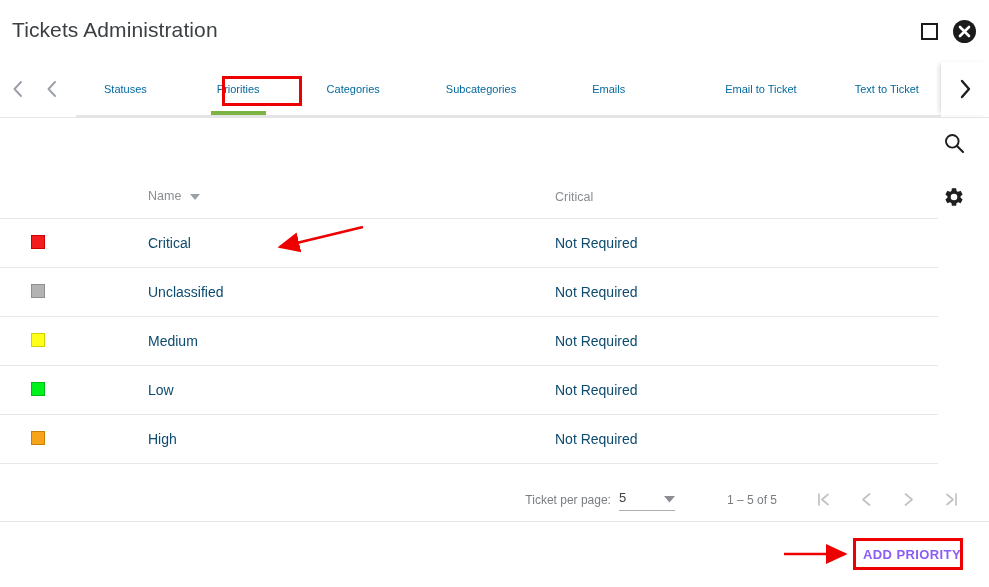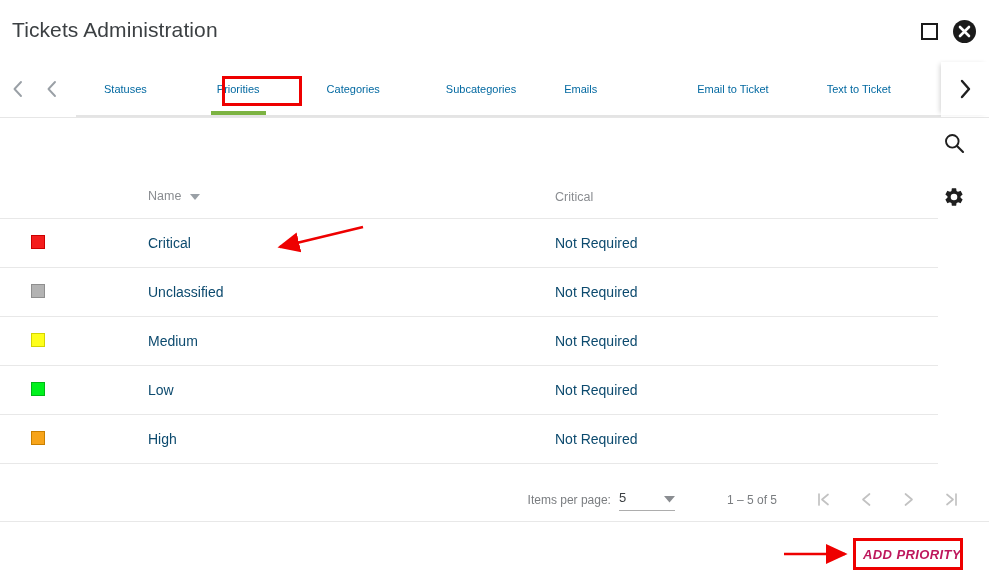--- a/index.html
+++ b/index.html
@@ -97,21 +97,21 @@
     padding: 0 6px;
     height: 53px;
     display: flex;
     align-items: center;
     position: relative;
   }
   .tab-0 { margin-left: 10px; }
   .tab-1 { margin-left: 58px; }
   .tab-2 { margin-left: 55px; }
   .tab-3 { margin-left: 54px; }
-  .tab-4 { margin-left: 36px; }
+  .tab-4 { margin-left: 64px; }
   .tab-5 { margin-left: 88px; }
   .tab-6 { margin-left: 46px; }
 
   .tab.is-active::after {
     content: "";
     position: absolute;
     left: 0; right: 0;
     bottom: 0;
     height: 4px;
     background: #7cb342;
@@ -281,26 +281,25 @@
     align-items: center;
     justify-content: flex-end;
     padding-right: 18px;
     box-sizing: border-box;
   }
   .add-btn {
     font-family: "Liberation Sans", sans-serif;
     font-size: 13px;
     font-weight: bold;
     letter-spacing: 0.4px;
-    color: #be185d;
+    color: #8b5cf6;
     background: #ffffff;
     border: none;
     padding: 9px 10px;
     cursor: pointer;
-    font-style: italic;
   }
 
   
   .annot {
     position: absolute;
     pointer-events: none;
     z-index: 20;
   }
   .annot-box {
     border: 3px solid #ee0000;
@@ -429,21 +428,21 @@
           <span class="swatch" style="background: rgb(247, 164, 26); border: 1px solid rgb(201, 127, 0);"></span>
         </td>
         <td class="td-name">High</td>
         <td>Not Required</td>
       </tr>
     </tbody>
   </table>
 </div>
 
 <div class="paginator">
-  <span class="ipp-label">Items per page:</span>
+  <span class="ipp-label">Ticket per page:</span>
   <span class="ipp-select">
     <span class="ipp-value">5</span>
     <span>
       <svg width="11" height="7" viewBox="0 0 11 7">
           <path d="M0 0 L11 0 L5.5 6.5 Z" fill="#8a8d91"></path>
         </svg>
     </span>
   </span>
   <span class="range-label">1 – 5 of 5</span>
   <span class="page-btns">

